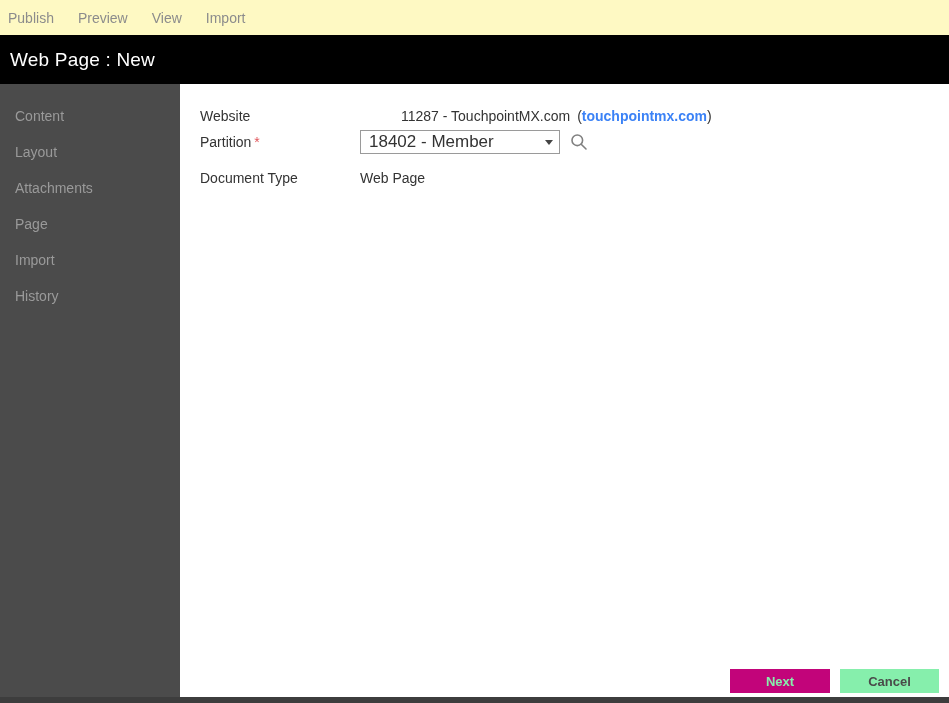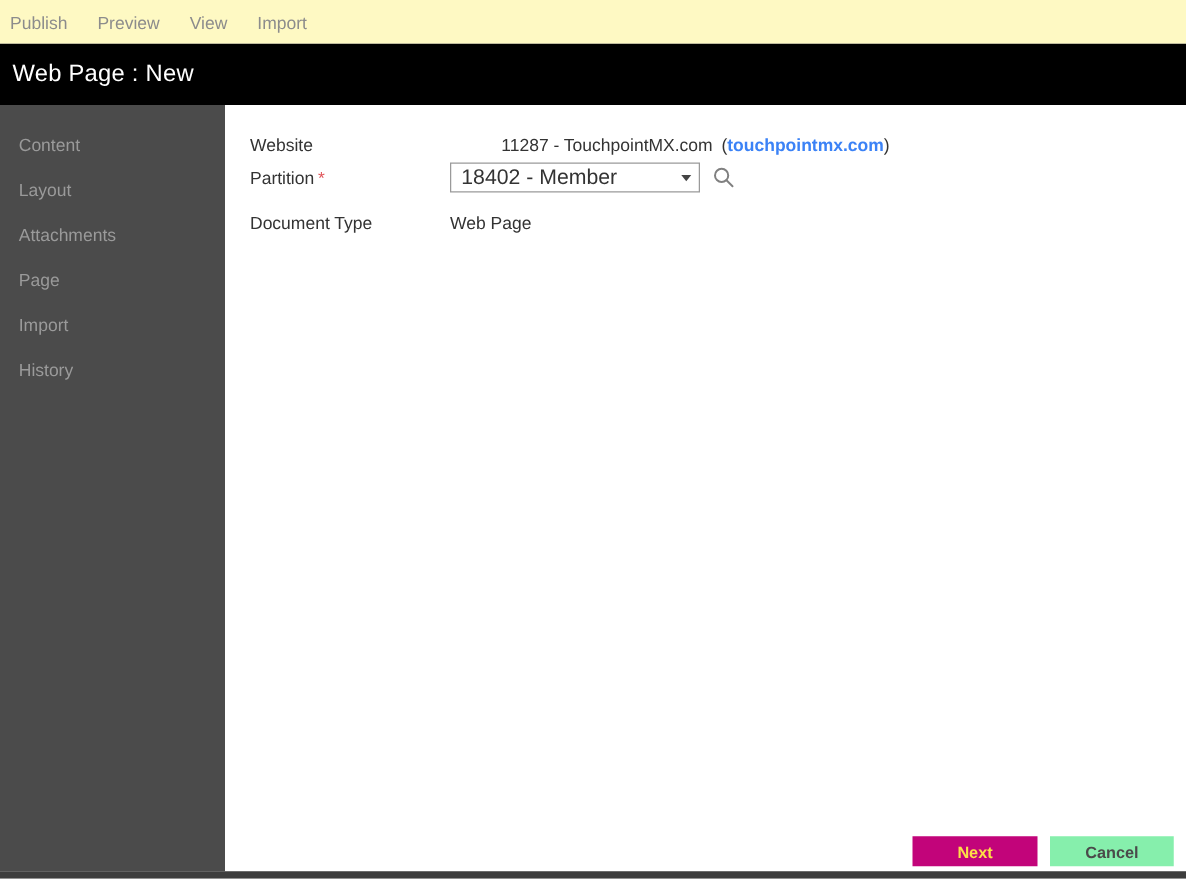--- a/index.html
+++ b/index.html
@@ -184,21 +184,21 @@
     font-family: "Liberation Sans", sans-serif;
     font-size: 13px;
     font-weight: bold;
     cursor: pointer;
     padding: 0;
   }
   #btn-next {
     left: 550px;
     width: 100px;
     background: #c2047a;
-    color: #fde047;
+    color: #86efac;
   }
   #btn-cancel {
     left: 660px;
     width: 99px;
     background: #86efac;
     color: #4a4a4a;
   }
 </style>
 </head>
 <body>

